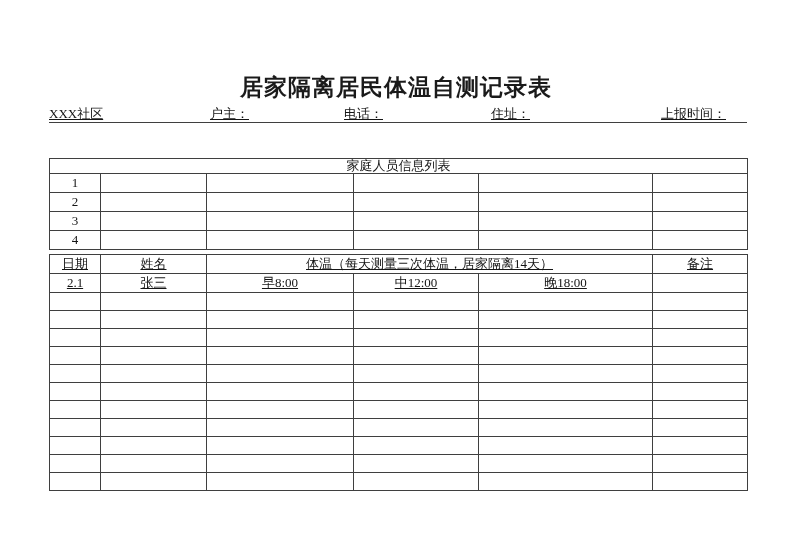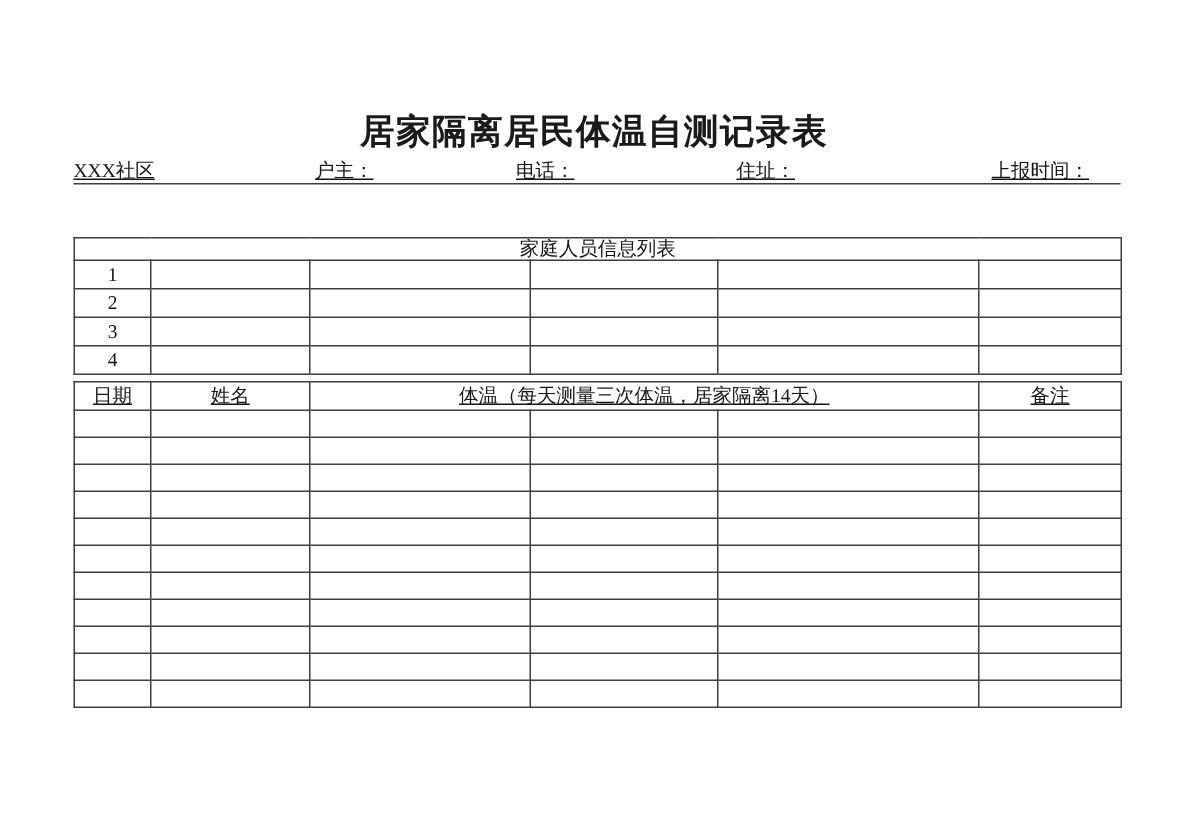--- a/index.html
+++ b/index.html
@@ -122,20 +122,28 @@
     <thead>
       <tr class="head-row">
         <th>日期</th>
         <th>姓名</th>
         <th colspan="3">体温（每天测量三次体温，居家隔离14天）</th>
         <th>备注</th>
       </tr>
     </thead>
     <tbody>
         <tr>
+          <td>2.1</td>
+          <td>张三</td>
+          <td>早8:00</td>
+          <td>中12:00</td>
+          <td>晚18:00</td>
+          <td></td>
+        </tr>
+        <tr>
           <td></td>
           <td></td>
           <td></td>
           <td></td>
           <td></td>
           <td></td>
         </tr>
         <tr>
           <td></td>
           <td></td>

